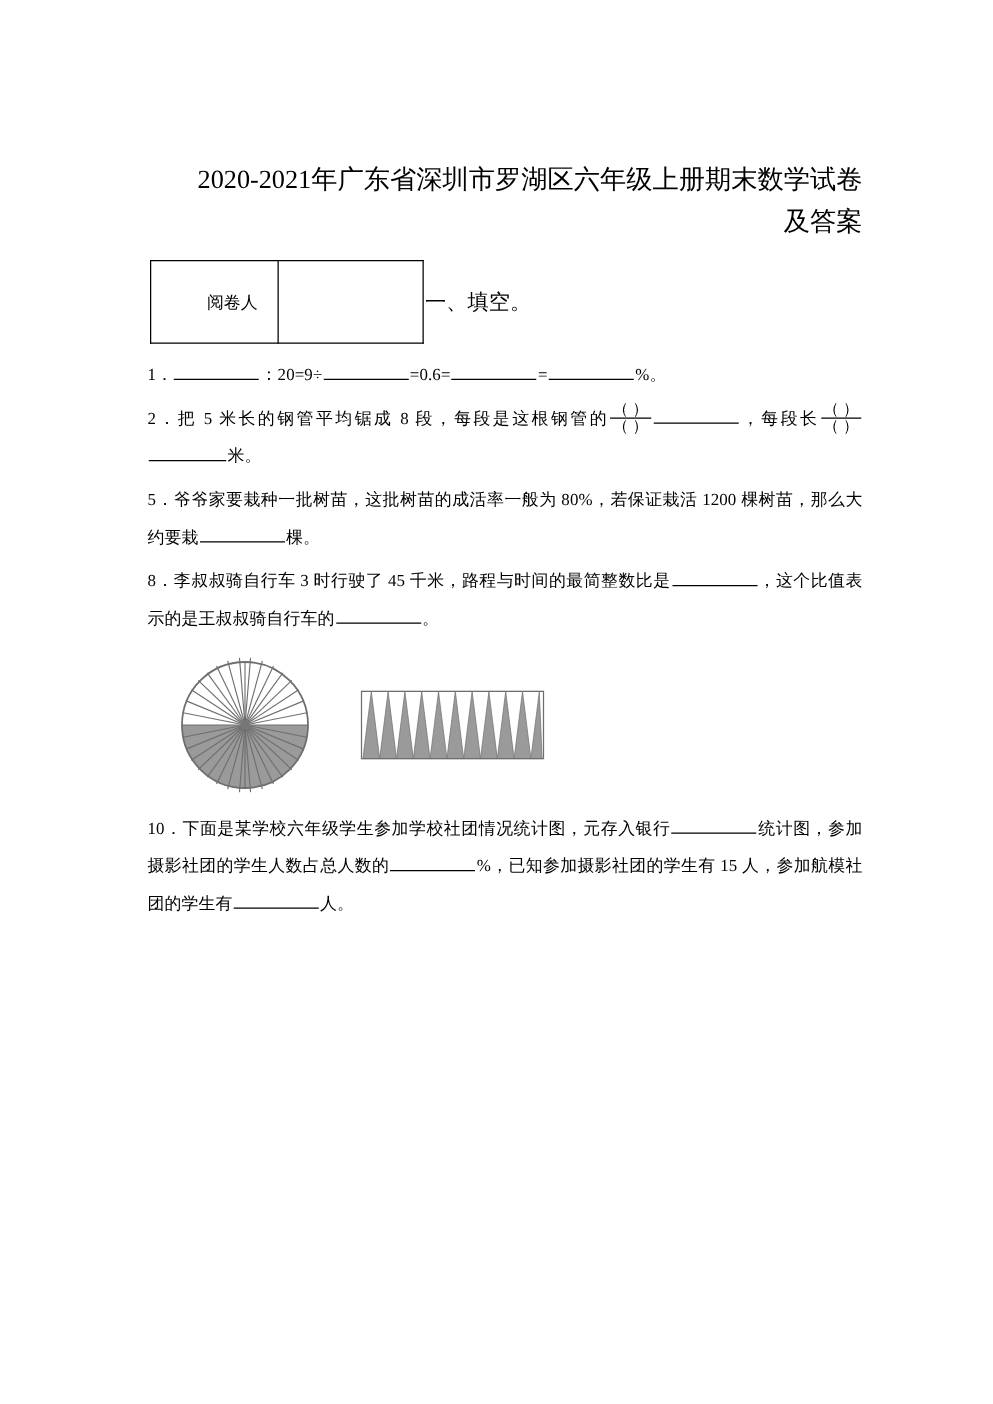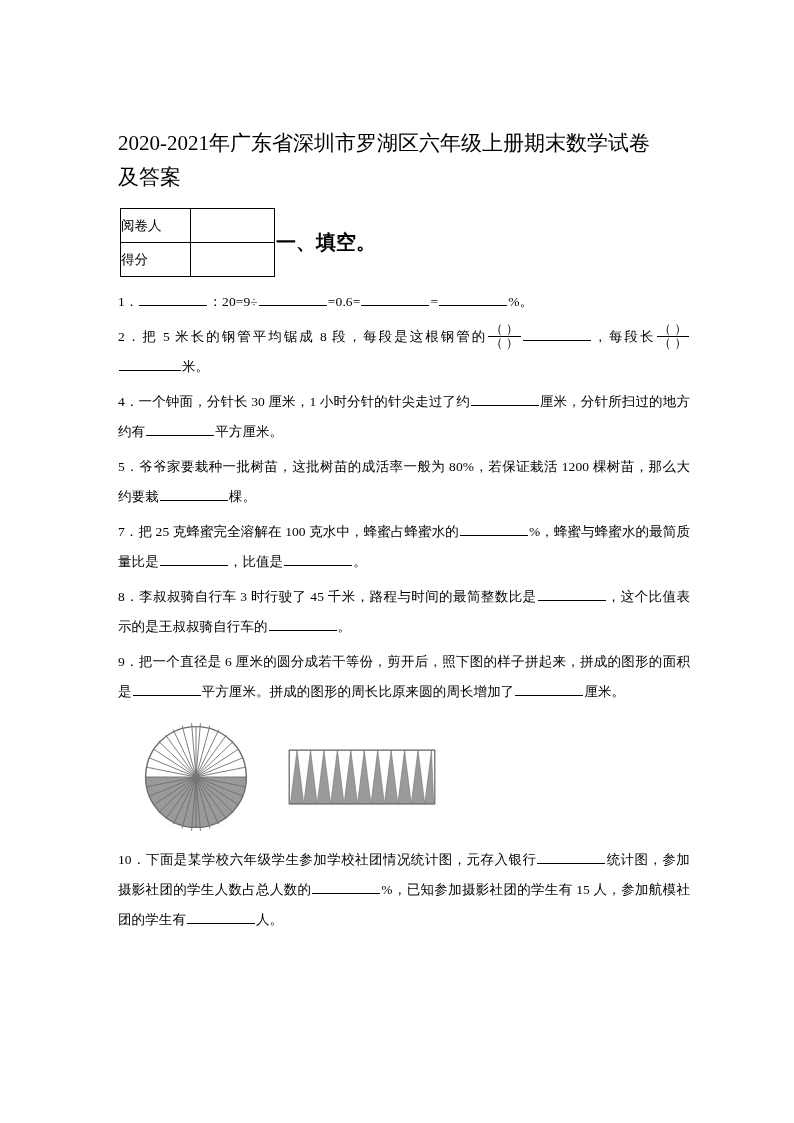--- a/index.html
+++ b/index.html
@@ -22,53 +22,52 @@
     width: 794px;
     height: 1123px;
     box-sizing: border-box;
     padding: 126px 104px 40px 118px;
   }
 
   
   .doc-title {
     font-size: 21px;
     line-height: 34px;
-    text-align: left;
+    text-align: right;
     letter-spacing: 0px;
     font-weight: 400;
     margin: 0 0 14px 0;
     font-family: "Liberation Serif", "DejaVu Serif", serif;
   }
 
   
   .section-head {
     display: flex;
     align-items: center;
     margin: 10px 0 6px 2px;
   }
   .score-table {
     border-collapse: collapse;
     table-layout: fixed;
   }
   .score-table td {
     border: 1px solid #000;
     height: 33px;
     font-size: 13.5px;
-    text-align: left;
+    text-align: right;
     vertical-align: middle;
-    padding: 0;
+    padding: 16px;
     font-family: "Liberation Serif", "DejaVu Serif", serif;
   }
   .score-table td.lbl { width: 69px; }
   .score-table td.val { width: 83px; }
   .section-label {
-    font-size: 20px;
+    font-size: 17px;
     margin-left: 1px;
     white-space: nowrap;
-    font-weight: bold;
   }
 
   
   .qlist {
     margin-top: 10px;
   }
   .q {
     font-size: 13.5px;
     line-height: 30px;
     text-align: justify;
@@ -130,46 +129,39 @@
     <span>及答案</span>
   </div>
 
   <div class="section-head">
     <table class="score-table">
       <tbody>
           <tr>
         <td class="lbl">阅卷人</td>
         <td class="val"></td>
       </tr>
-      <tr>
-        <td class="lbl">得分</td>
-        <td class="val"></td>
-      </tr>
     </tbody>
       </table>
     <span class="section-label">一、填空。</span>
   </div>
 
   <div class="qlist">
 
     <p class="q"><span class="num">1．</span><span class="blank w-lg"></span><span>：20=9÷</span><span class="blank w-lg"></span><span>=0.6=</span><span class="blank w-lg"></span><span>=</span><span class="blank w-lg"></span><span>%。</span></p>
 
     <p class="q"><span class="num">2．</span><span>把 5 米长的钢管平均锯成 8 段，每段是这根钢管的</span><span class="frac"><span class="numer">（ ）</span><span class="denom">（ ）</span></span><span class="blank w-lg"></span><span>，每段长</span><span class="frac"><span class="numer">（ ）</span><span class="denom">（ ）</span></span><span class="blank w-md"></span><span>米。</span></p>
 
 
-    <p class="q"><span class="num">4．</span><span>一个钟面，分针长 30 厘米，1 小时分针的针尖走过了约</span><span class="blank w-lg"></span><span>厘米，分针所扫过的地方约有</span><span class="blank w-lg"></span><span>平方厘米。</span></p>
 
     <p class="q"><span class="num">5．</span><span>爷爷家要栽种一批树苗，这批树苗的成活率一般为 80%，若保证栽活 1200 棵树苗，那么大约要栽</span><span class="blank w-lg"></span><span>棵。</span></p>
 
 
-    <p class="q"><span class="num">7．</span><span>把 25 克蜂蜜完全溶解在 100 克水中，蜂蜜占蜂蜜水的</span><span class="blank w-lg"></span><span>%，蜂蜜与蜂蜜水的最简质量比是</span><span class="blank w-lg"></span><span>，比值是</span><span class="blank w-lg"></span><span>。</span></p>
 
     <p class="q"><span class="num">8．</span><span>李叔叔骑自行车 3 时行驶了 45 千米，路程与时间的最简整数比是</span><span class="blank w-lg"></span><span>，这个比值表示的是王叔叔骑自行车的</span><span class="blank w-lg"></span><span>。</span></p>
 
-    <p class="q"><span class="num">9．</span><span>把一个直径是 6 厘米的圆分成若干等份，剪开后，照下图的样子拼起来，拼成的图形的面积是</span><span class="blank w-lg"></span><span>平方厘米。拼成的图形的周长比原来圆的周长增加了</span><span class="blank w-lg"></span><span>厘米。</span></p>
 
     <div class="figure-row">
 
       <svg class="fig-circle" viewBox="0 0 120 120">
         <defs>
           <clipPath id="topHalf">
               <rect x="0" y="0" width="120" height="60"></rect>
             </clipPath>
           <clipPath id="botHalf">
               <rect x="0" y="60" width="120" height="60"></rect>

